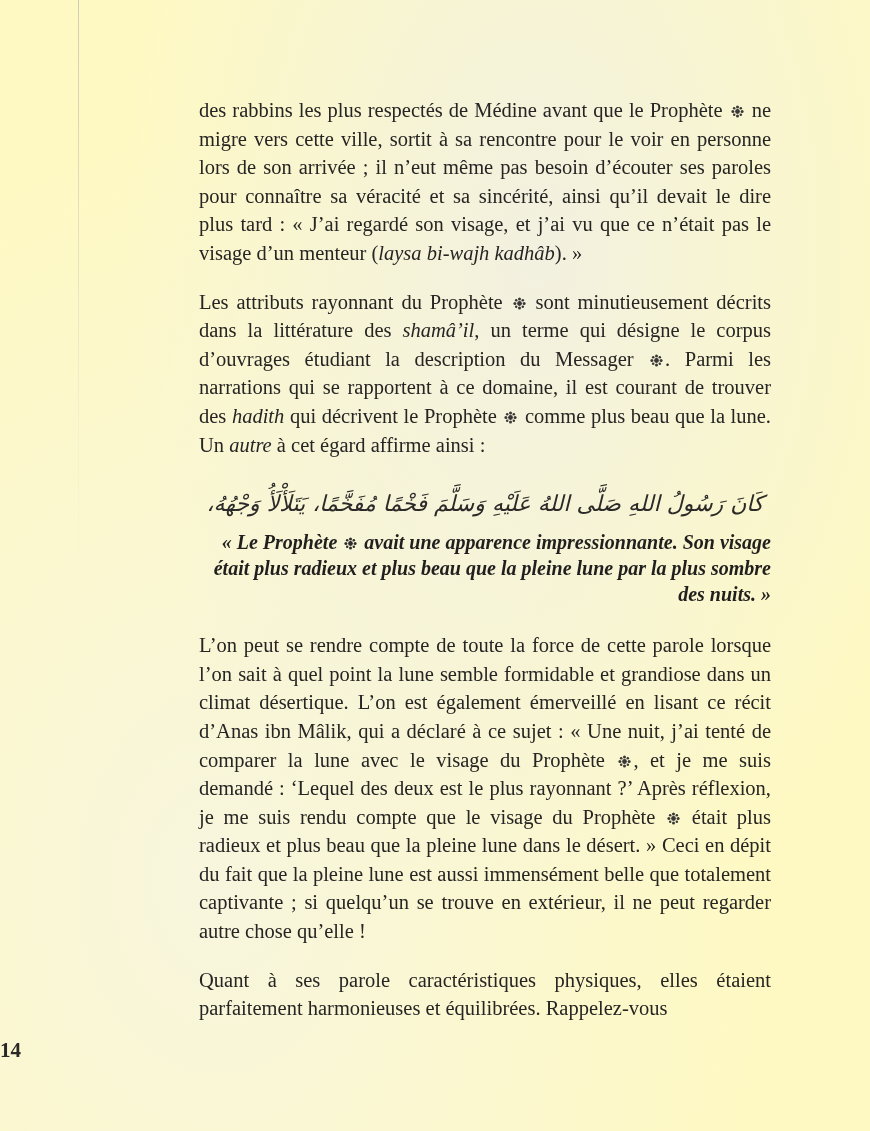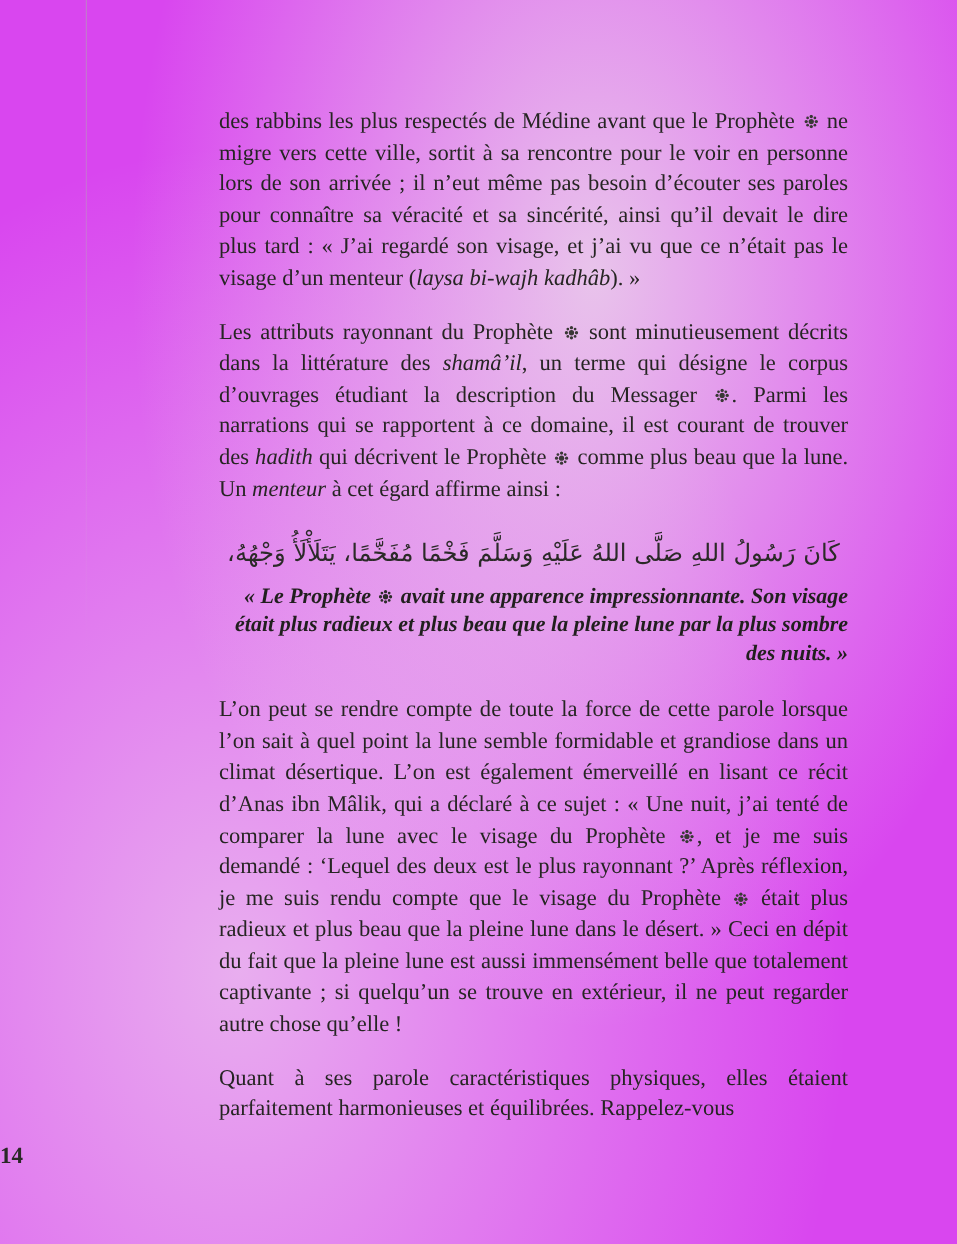--- a/index.html
+++ b/index.html
@@ -9,21 +9,21 @@
   }
   body {
     font-family: "Liberation Serif", "DejaVu Serif", serif;
   }
 
   .page {
     position: relative;
     width: 870px;
     height: 1131px;
     margin: 0 auto;
-    background: #d946ef;
+    background: #fef9c3;
     overflow: hidden;
   }
 
   
   .scan-line {
     position: absolute;
     top: 0;
     left: 78px;
     width: 1px;
     height: 600px;
@@ -91,20 +91,21 @@
     text-align: center;
     direction: rtl;
     color: #2b2a28;
     font-family: "DejaVu Sans", sans-serif;
     font-size: 22px;
     line-height: 34px;
   }
   .arabic-line {
     display: block;
     white-space: nowrap;
+    font-style: italic;
   }
 
   
   .hadith-translation {
     margin: 6px 0 24px 0;
     text-align: right;
     font-weight: bold;
     font-style: italic;
     font-size: 20px;
     line-height: 26px;
@@ -189,21 +190,21 @@
             <circle cx="6.5" cy="1.9" r="1.5"></circle>
             <circle cx="6.5" cy="11.1" r="1.5"></circle>
             <circle cx="1.9" cy="6.5" r="1.5"></circle>
             <circle cx="11.1" cy="6.5" r="1.5"></circle>
             <circle cx="3.2" cy="3.2" r="1.25"></circle>
             <circle cx="9.8" cy="3.2" r="1.25"></circle>
             <circle cx="3.2" cy="9.8" r="1.25"></circle>
             <circle cx="9.8" cy="9.8" r="1.25"></circle>
           </g>
         </svg>
-      </span><span> comme plus beau que la lune. Un </span><em class="translit">menteur</em><span> à cet égard affirme ainsi :</span>
+      </span><span> comme plus beau que la lune. Un </span><em class="translit">autre</em><span> à cet égard affirme ainsi :</span>
     </p>
 
     <div class="arabic-block">
       <span class="arabic-line">كَانَ رَسُولُ اللهِ صَلَّى اللهُ عَلَيْهِ وَسَلَّمَ فَخْمًا مُفَخَّمًا، يَتَلَأْلَأُ وَجْهُهُ،</span>
     </div>
 
     <p class="hadith-translation">
       <span>« Le Prophète</span>
       <span class="honorific">
         <svg width="13" height="13" viewBox="0 0 13 13" aria-hidden="true">

